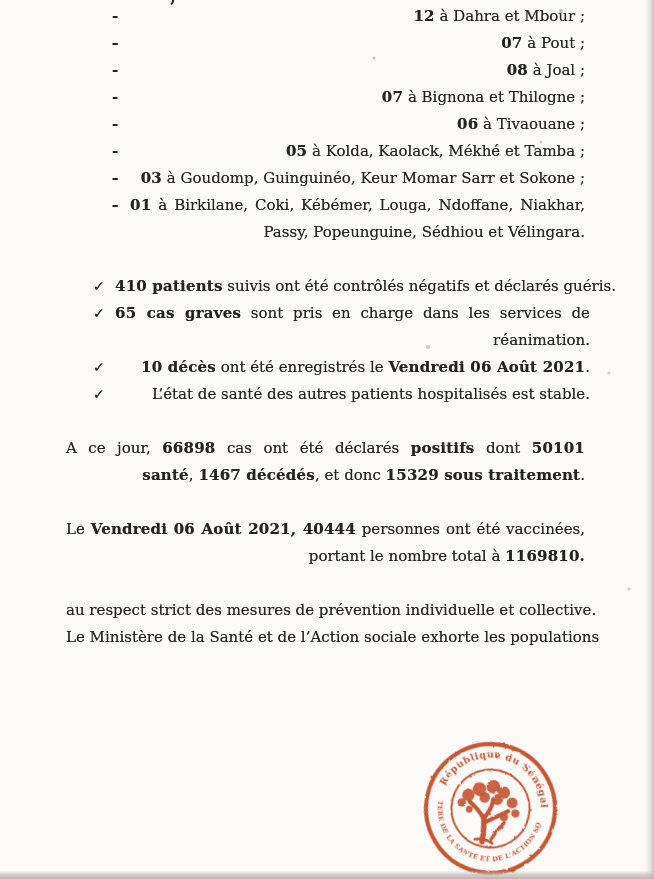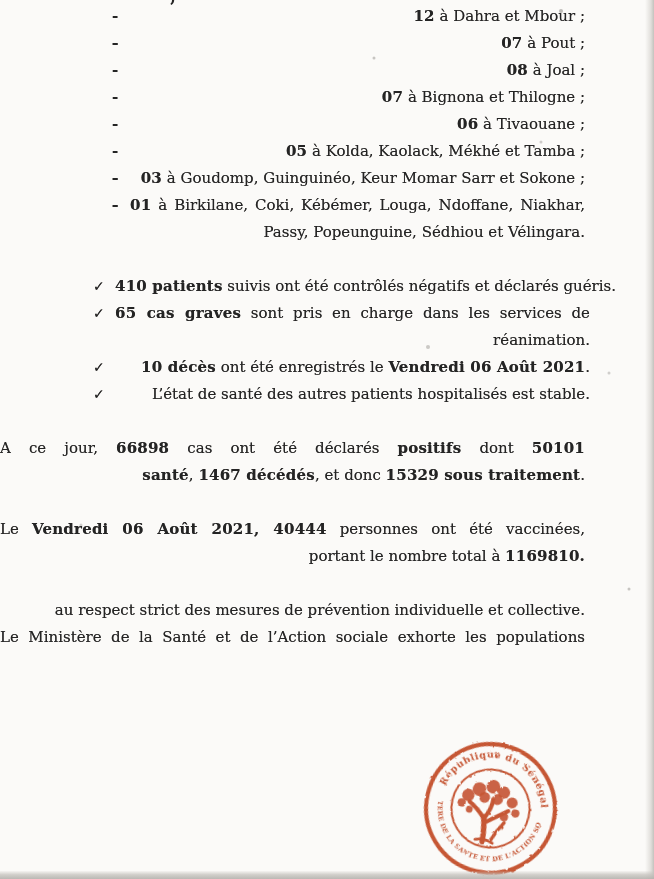--- a/index.html
+++ b/index.html
@@ -11,21 +11,21 @@
   
   .doc-body{
     position:absolute; left:0; top:3px; width:654px;
     font-size:15px; line-height:27px; color:#242424;
     text-shadow:0 0 0.45px rgba(35,30,28,0.55);
   }
   .block{position:relative;}
   .block.gap{margin-top:27px;}
   .dash-item{padding-left:130px; padding-right:69px;}
   .check-item{padding-left:115px; padding-right:64px;}
-  .para{padding-right:69px;}
+  .para{padding-left:66px; padding-right:69px;}
   .marker{position:absolute; top:0; line-height:27px;}
   .dash-item > .marker{left:112px; font-weight:bold;}
   .check-item > .marker{left:93px; font-family:"DejaVu Sans","Liberation Sans",sans-serif; font-size:14px;}
   .line{white-space:nowrap; text-align:right;}
   .line.just{text-align:justify; text-align-last:justify;}
   .line b{font-weight:bold; letter-spacing:0.2px;}
   
   .top-fragment{position:absolute; left:170px; top:0; width:14px; height:6px; overflow:hidden; color:#242424;}
   .top-fragment span{position:relative; top:-13px; display:inline-block; font:bold 16px/16px "DejaVu Serif",serif;}
   

